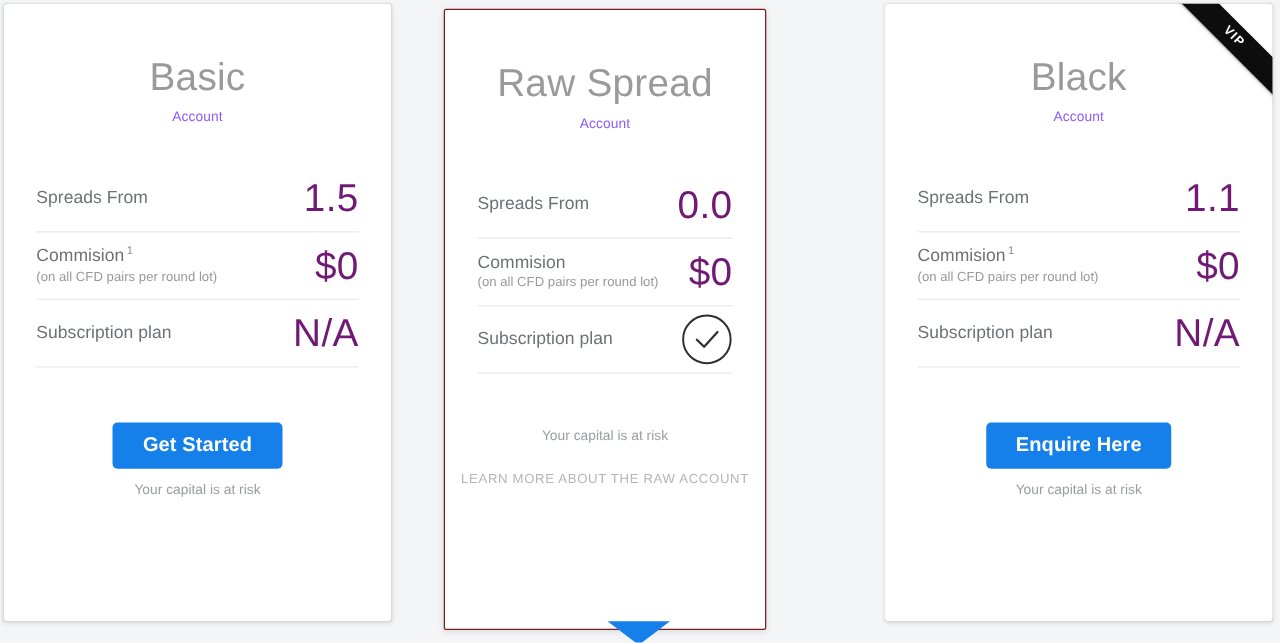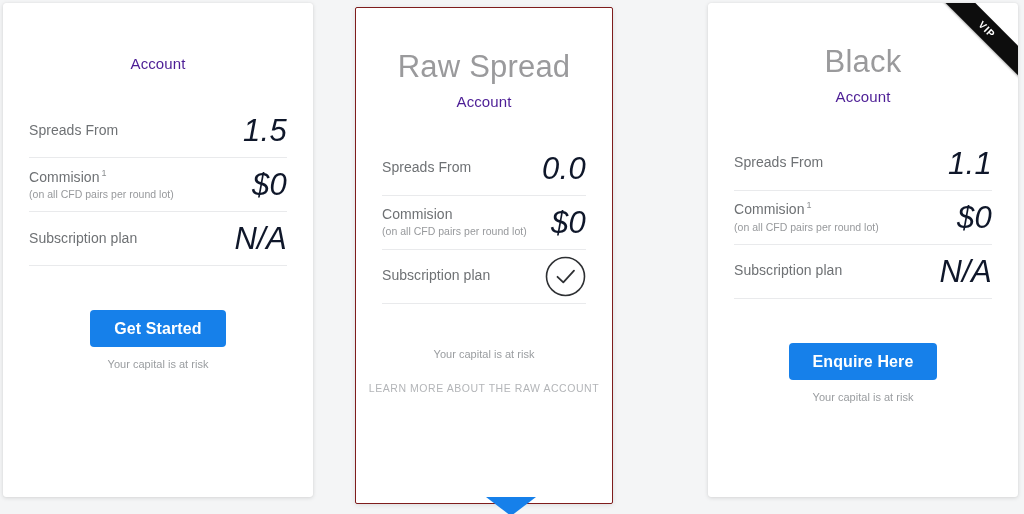--- a/index.html
+++ b/index.html
@@ -38,23 +38,23 @@
   .plan-title {
     font-size: 31px;
     font-weight: 300;
     color: #9a9a9c;
     letter-spacing: .2px;
     line-height: 1.05;
     font-stretch: semi-condensed;
   }
   .plan-sub {
     margin-top: 9px;
-    font-size: 15px;
+    font-size: 11px;
     font-weight: 400;
-    color: #4c1d95;
+    color: #8b5cf6;
     letter-spacing: .1px;
   }
 
   
   .rows { margin: 32px 26px 0 26px; }
   .card-raw .rows { margin: 32px 26px 0 26px; }
   .row {
     display: flex;
     align-items: center;
     justify-content: space-between;
@@ -79,25 +79,24 @@
   .row-note {
     display: block;
     font-size: 10.5px;
     color: #97999c;
     margin-top: 2px;
     letter-spacing: .02px;
   }
   .row-value {
     font-size: 31px;
     font-weight: 300;
-    color: #0f172a;
+    color: #701a75;
     letter-spacing: .3px;
     line-height: 1;
     white-space: nowrap;
-    font-style: italic;
   }
 
   
   .check-wrap {
     width: 41px; height: 41px;
     display: flex; align-items: center; justify-content: center;
   }
   .check-wrap svg { display: block; }
 
   
@@ -161,20 +160,21 @@
     box-shadow: 0 1px 2px rgba(0,0,0,.3);
   }
 </style>
 </head>
 <body>
 
 <div class="stage">
 
   <div class="card card-basic">
     <div class="card-head">
+      <div class="plan-title">Basic</div>
       <div class="plan-sub">Account</div>
     </div>
 
     <div class="rows">
       <div class="row">
         <div class="row-label">Spreads From</div>
         <div class="row-value">1.5</div>
       </div>
 
       <div class="row">

